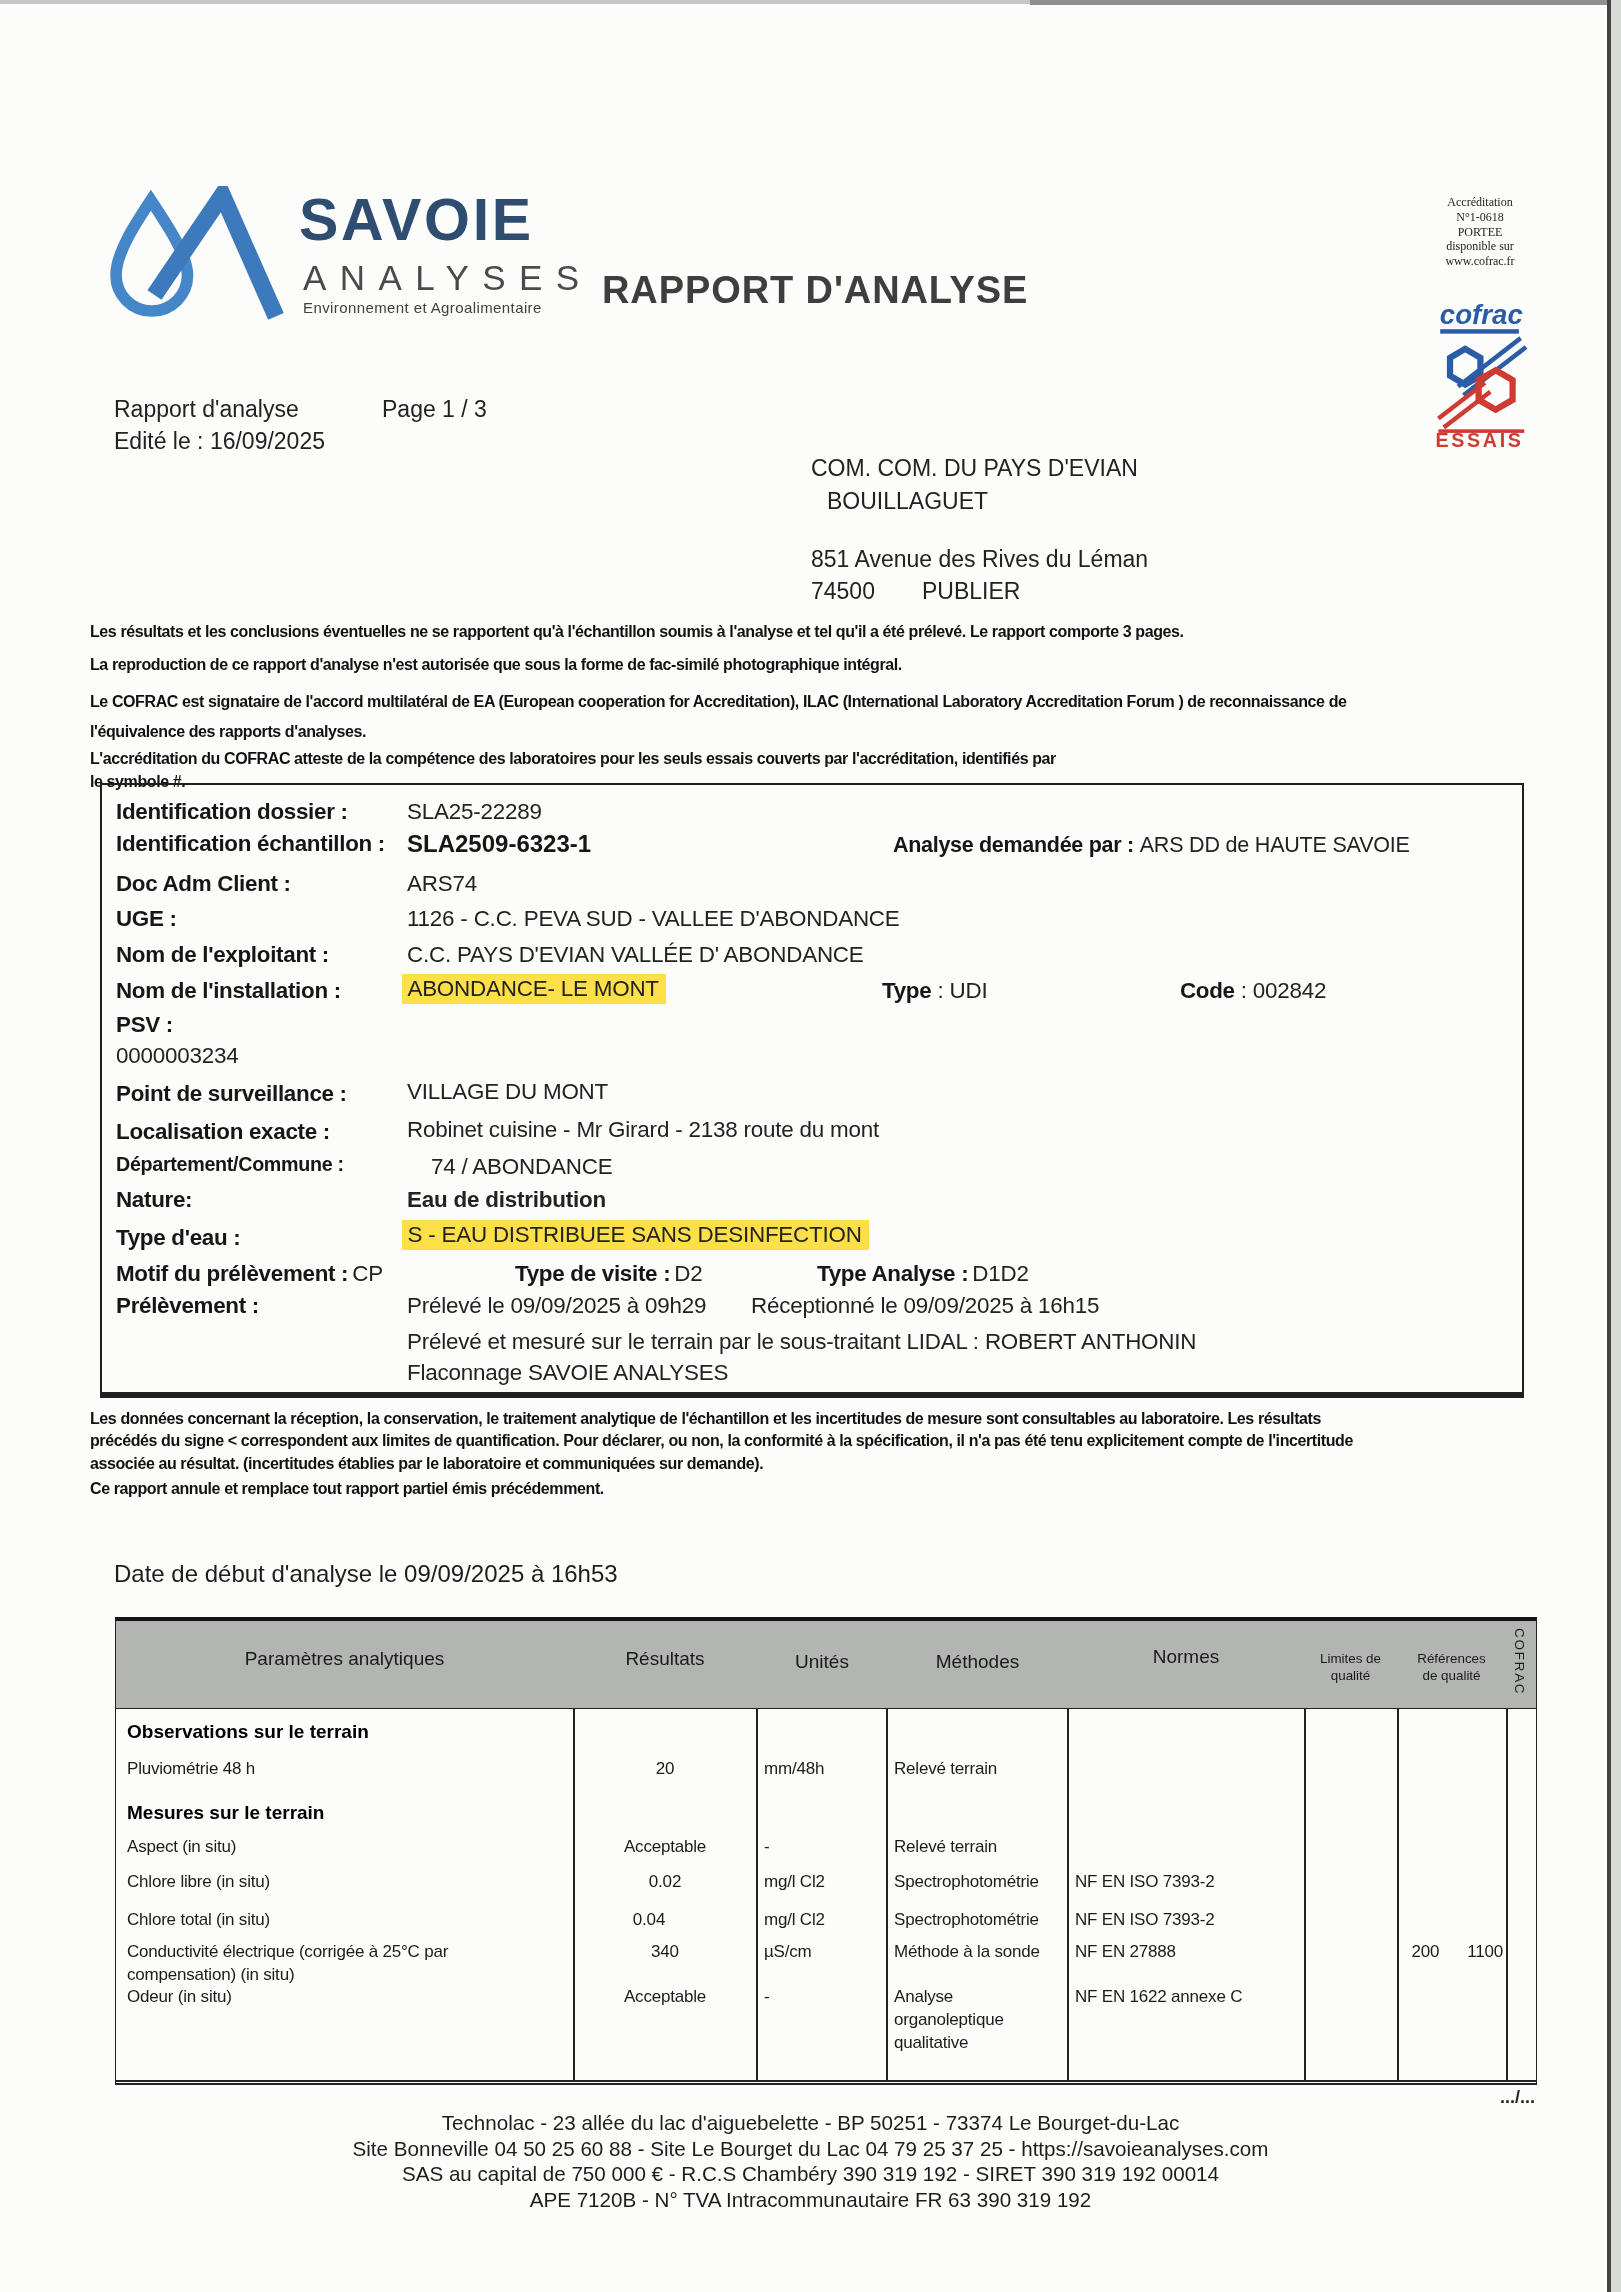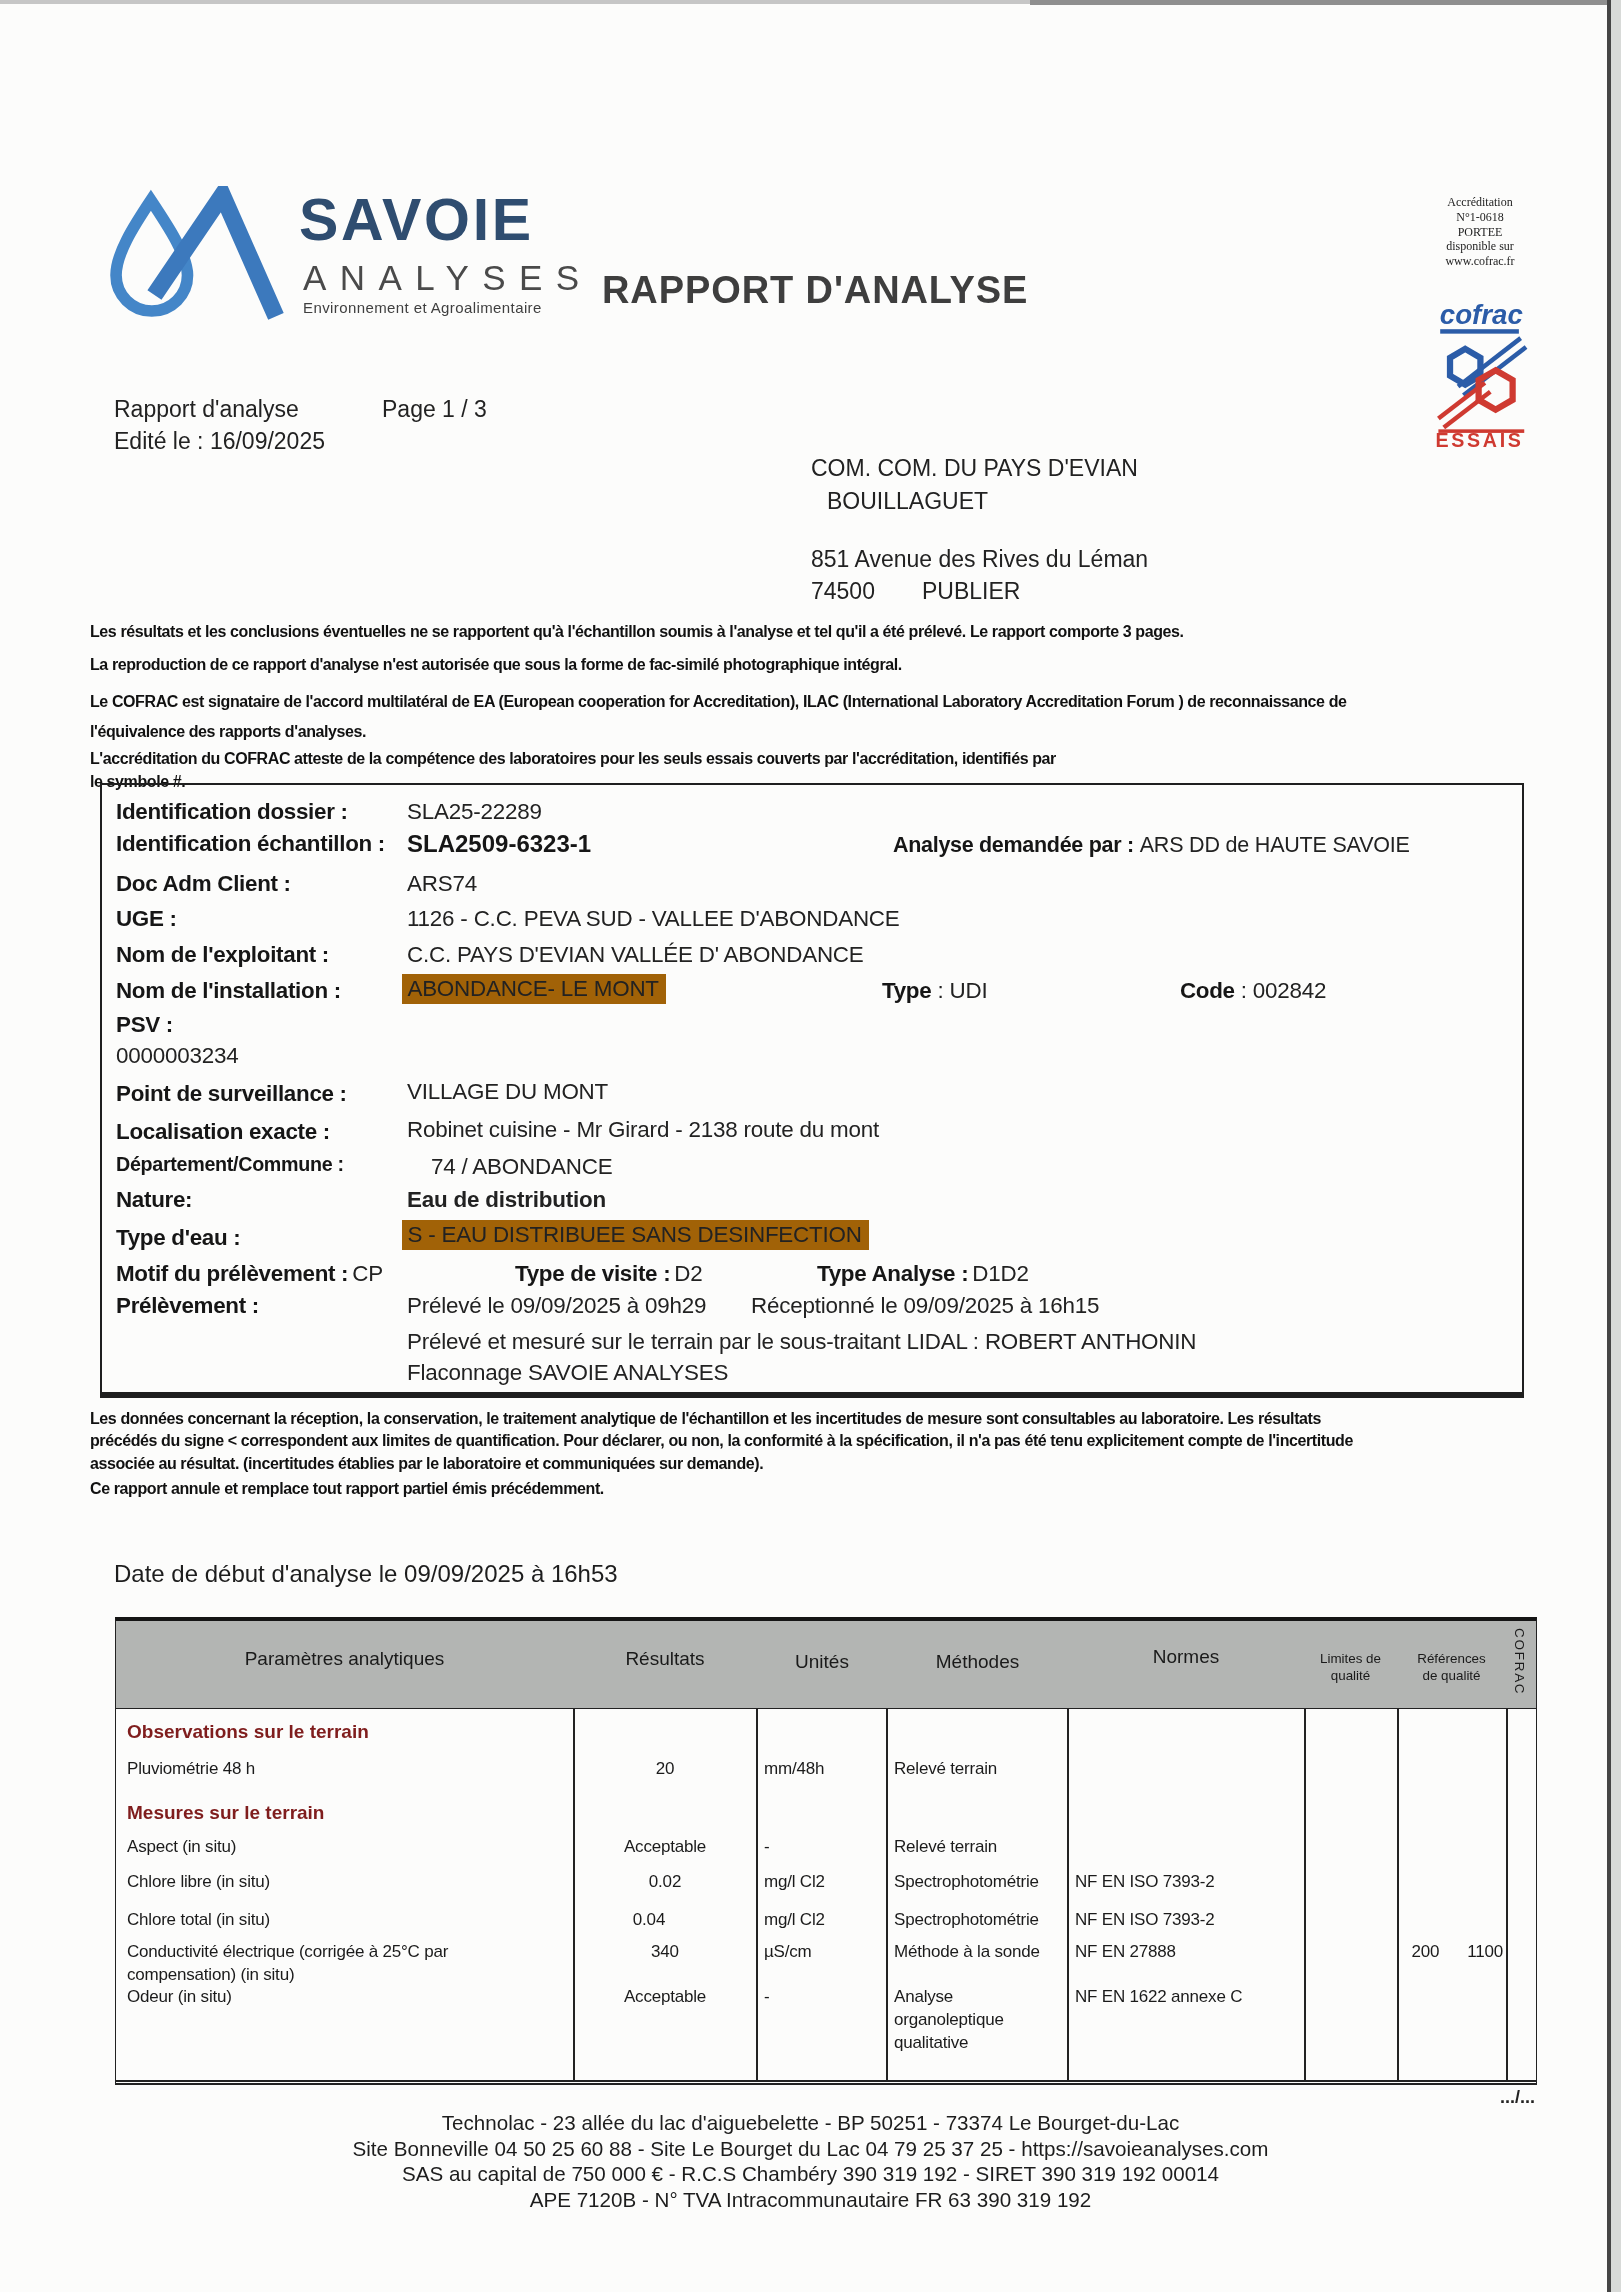--- a/index.html
+++ b/index.html
@@ -22,29 +22,29 @@
   .meta{font-size:23px;color:#222;}
   .addr{font-size:23px;color:#222;}
   
   .legal{font-size:16px;font-weight:bold;color:#111;letter-spacing:-0.4px;line-height:30px;}
   .notesmall{font-size:16px;font-weight:bold;color:#111;letter-spacing:-0.4px;line-height:22.4px;}
   
   .idbox{left:100px;top:783px;width:1420px;height:607px;border:2.7px solid #1f1f1f;border-bottom-width:6.3px;background:transparent;}
   .lbl{font-weight:bold;font-size:22.4px;color:#161616;letter-spacing:-0.3px;}
   .val{font-size:22.4px;color:#222;letter-spacing:-0.2px;}
   .valbold{font-size:24px;font-weight:bold;color:#161616;}
-  .hl{background:#a16207;padding:1.8px 7.2px 2.7px 5.4px;}
+  .hl{background:#fde047;padding:1.8px 7.2px 2.7px 5.4px;}
   
   .tbl{left:115px;top:1617px;width:1420px;height:459px;border:1.8px solid #222;border-top:4.5px solid #151515;border-bottom:5.4px double #222;}
   .thead{position:absolute;left:0;top:0;right:0;height:87px;background:#b3b5b3;border-bottom:1.8px solid #222;}
   .col{position:absolute;top:87px;bottom:0;width:1.8px;background:#222;}
   .th{font-size:19px;color:#1a1a1a;text-align:center;}
   .th-small{font-size:13.4px;color:#1a1a1a;text-align:center;line-height:17px;}
   .cofrac-vert{writing-mode:vertical-rl;font-size:13.4px;color:#1a1a1a;letter-spacing:1.8px;}
-  .sect{font-size:19px;font-weight:bold;color:#7f1d1d;}
+  .sect{font-size:19px;font-weight:bold;color:#000000;}
   .cell{font-size:17px;color:#1b1b1b;letter-spacing:-0.2px;line-height:23px;}
   .cell-c{text-align:center;}
   
   .footer{left:0;top:2110px;width:1621px;text-align:center;font-size:20.6px;color:#1d1d1d;line-height:25.5px;}
   .contmark{left:1343px;top:2087px;width:192px;text-align:right;font-size:18px;font-weight:bold;color:#222;}
 </style>
 </head>
 <body>
 
 <div id="page">

